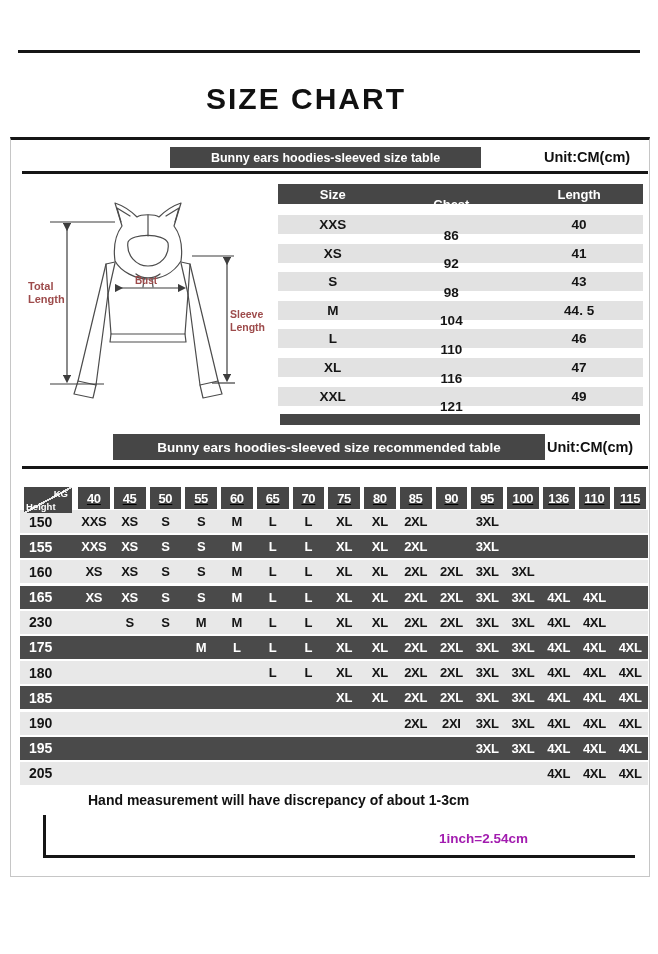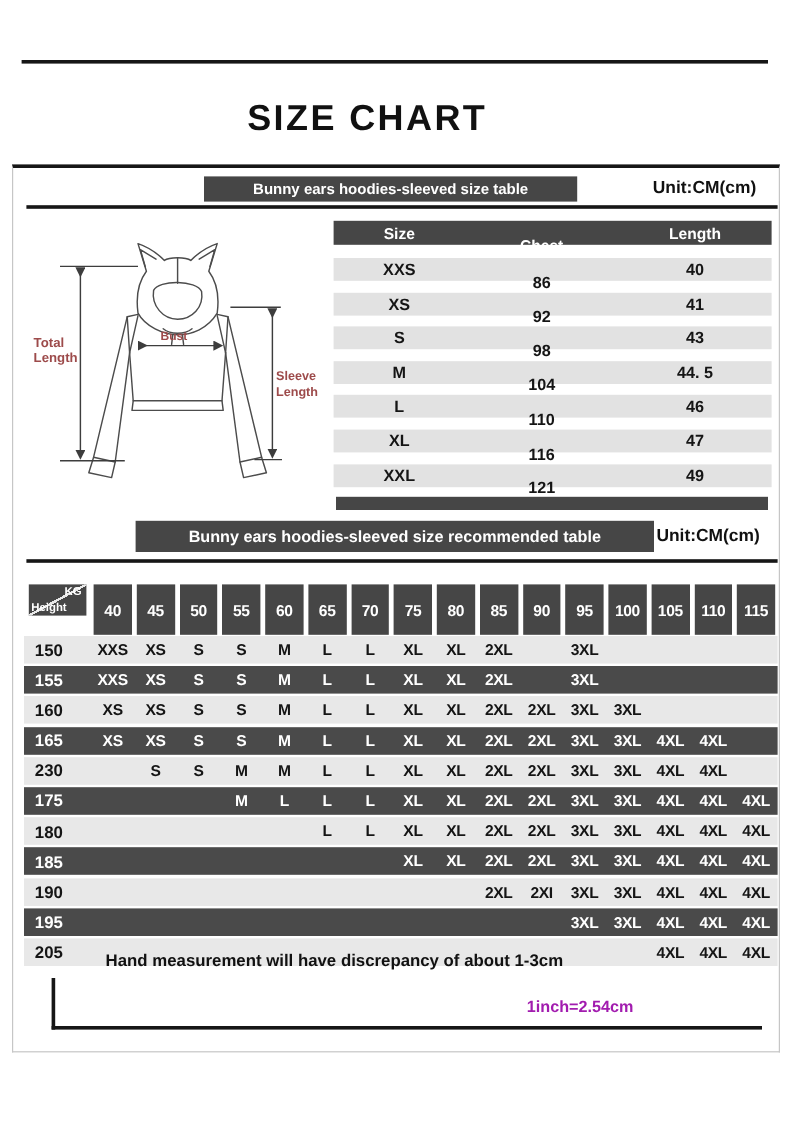--- a/index.html
+++ b/index.html
@@ -22,36 +22,36 @@
   .unit{position:absolute; font-weight:bold; color:#111; font-size:14.5px;}
   .unit1{left:533px; top:9px;}
   .unit2{left:536px; top:299px;}
   .rule{position:absolute; left:11px; width:626px; height:3px; background:#161616;}
   .rule1{top:31px;} .rule2{top:326px;}
   
   .hoodie{position:absolute; left:7px; top:46px; width:250px; height:240px;}
   .hoodie svg{position:absolute; left:0; top:0;}
   .dlabel{position:absolute; color:var(--accent-red); font-weight:bold; line-height:1.2;}
   .lbl-total{left:10px; top:94px; width:44px; font-size:11px;}
-  .lbl-bust{left:90px; top:89px; width:48px; font-size:10px; text-align:right;}
+  .lbl-bust{left:104px; top:89px; width:48px; font-size:10px; text-align:center;}
   .lbl-sleeve{left:212px; top:122px; width:42px; font-size:10.5px;}
   
   .size-table{position:absolute; left:267px; top:44px; width:365px; height:242px;}
   .st-head{position:absolute; left:0; top:0; width:100%; height:20px; background:var(--bar-dark);
     display:flex; align-items:center; color:#fff; font-size:13px; font-weight:bold;}
   .st-row{position:absolute; left:0; width:100%; height:19px; background:var(--row-light);
     display:flex; align-items:center; color:var(--ink); font-size:13.5px; font-weight:bold;}
   .st-cell{text-align:center;}
   .st-cell:nth-child(1){width:30%;}
   .st-cell:nth-child(2){width:35%;margin-top:21px;}
   .st-cell:nth-child(3){width:35%;}
   .st-footbar{position:absolute; left:2px; top:230px; width:360px; height:11px; background:var(--bar-dark);}
   
   .matrix{position:absolute; left:9px; top:347px; width:628px;}
-  .mx-headrow{display:flex; height:42px; margin-bottom:1px;}
+  .mx-headrow{display:flex; height:22px; margin-bottom:1px;text-decoration:underline;}
   .mx-corner{width:56px; height:26px; flex:none; position:relative;}
   .mx-cornerbox{position:absolute; left:4px; top:0; width:48px; height:26px; background:
     linear-gradient(to bottom right, rgba(0,0,0,0) calc(50% - 1px), #e8e8e8 calc(50% - 1px),
       #e8e8e8 calc(50% + 1px), rgba(0,0,0,0) calc(50% + 1px)), var(--bar-dark);}
   .mx-cornerbox span{position:absolute; color:#fff; font-size:9.5px; font-weight:bold;}
   .corner-kg{top:1px; right:4px;}
   .corner-height{bottom:1px; left:2px;}
   .mx-headrow .mx-cell{display:flex;}
   .mx-headbox{flex:1; background:var(--bar-dark); color:#fff; font-size:13px; font-weight:bold;
     display:flex; align-items:center; justify-content:center;}
@@ -219,21 +219,21 @@
           <div class="mx-cell">
             <div class="mx-headbox">90</div>
           </div>
           <div class="mx-cell">
             <div class="mx-headbox">95</div>
           </div>
           <div class="mx-cell">
             <div class="mx-headbox">100</div>
           </div>
           <div class="mx-cell">
-            <div class="mx-headbox">105</div>
+            <div class="mx-headbox">136</div>
           </div>
           <div class="mx-cell">
             <div class="mx-headbox">110</div>
           </div>
           <div class="mx-cell">
             <div class="mx-headbox">115</div>
           </div>
         </div>
       <div>
           <div class="mx-row light">

